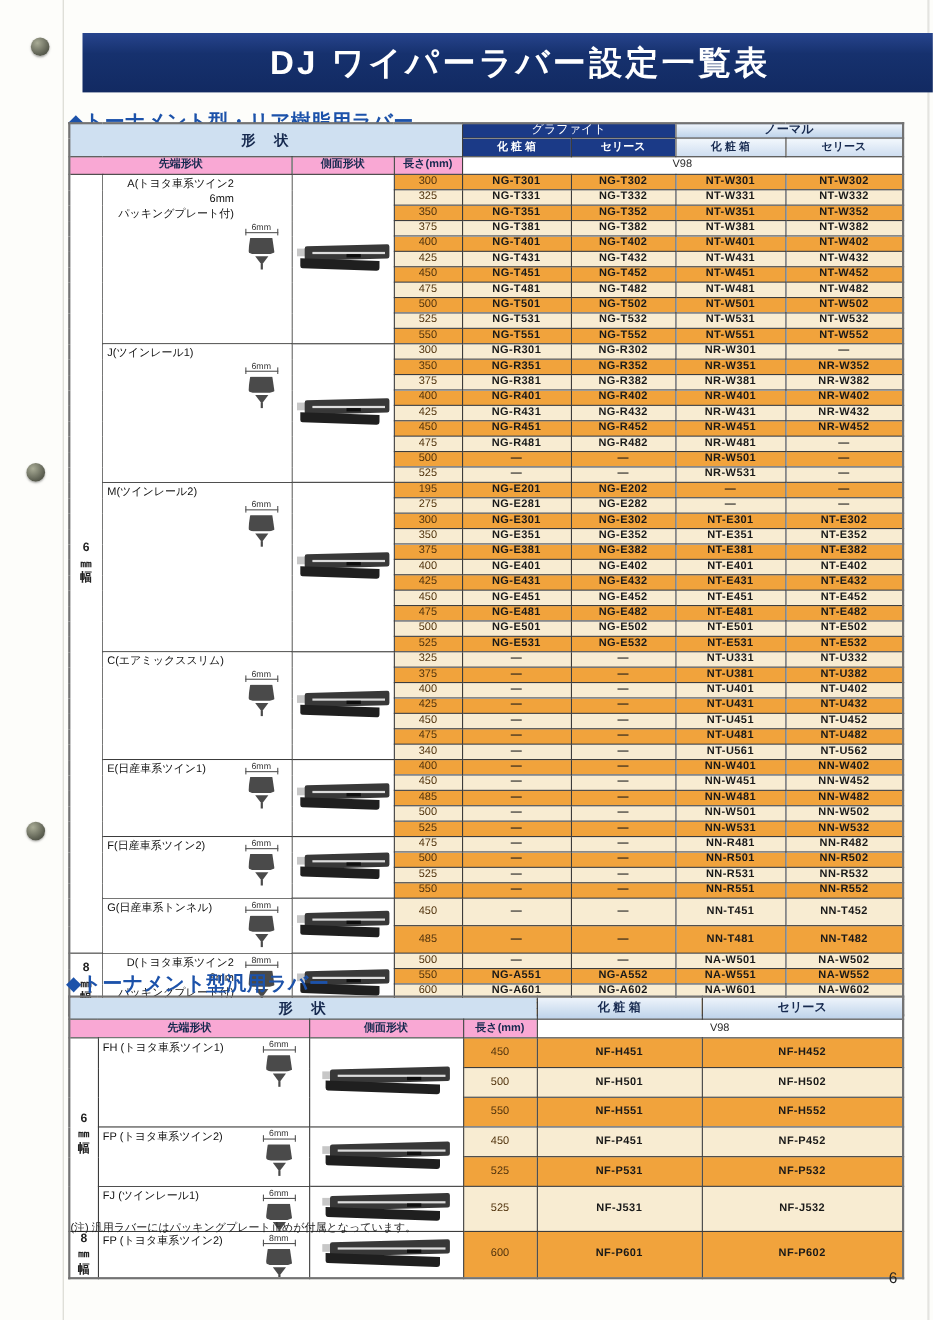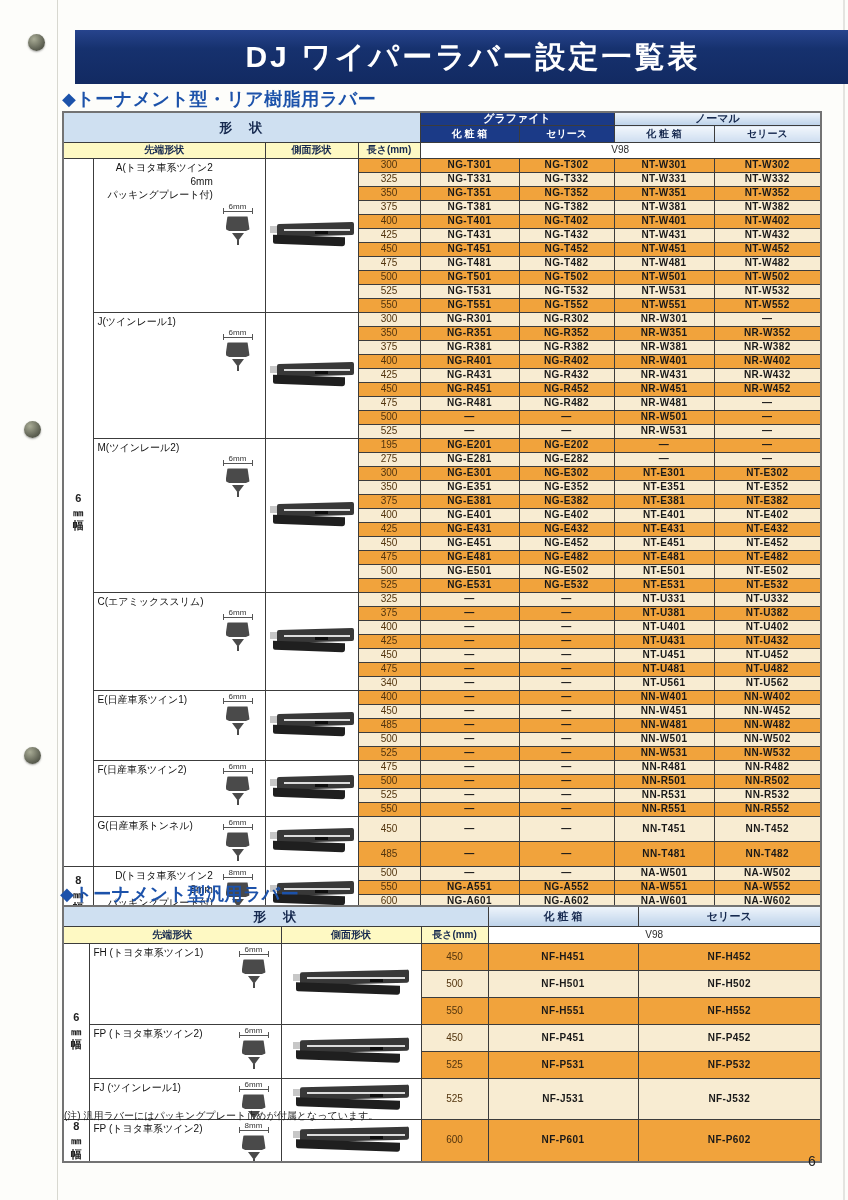--- a/index.html
+++ b/index.html
@@ -5,37 +5,37 @@
 html,body{margin:0;padding:0}
 body{width:848px;height:1200px;background:#fdfdfa;font-family:"Liberation Sans","DejaVu Sans",sans-serif;position:relative;overflow:hidden}
 .edge-line{position:absolute;left:57px;top:0;width:1px;height:1200px;background:#d8d8d0}
 .edge-right{position:absolute;right:3px;top:0;width:2px;height:1200px;background:#e4e4e0}
 .hole{position:absolute;width:17px;height:17px;border-radius:50%;background:radial-gradient(circle at 35% 30%,#a9ac96,#5d6052 65%,#41443a);box-shadow:0 1px 2px rgba(0,0,0,.35)}
 #hole1{left:28px;top:34px}
 #hole2{left:24px;top:421px}
 #hole3{left:24px;top:747px}
 .title-bar{position:absolute;left:75px;top:30px;width:796px;height:54px;background:linear-gradient(180deg,#27448d 0%,#16316e 35%,#122a62 100%);color:#fff;display:flex;align-items:center;justify-content:center;font-size:30px;font-weight:bold;letter-spacing:3px}
 .sec-title{position:absolute;color:#1c52aa;font-weight:bold;font-size:18px;letter-spacing:.5px;white-space:nowrap}
-#sec1{left:62px;top:87px}
+#sec1{left:62px;top:98px}
 #sec2{left:60px;top:882px}
 table{border-collapse:collapse;table-layout:fixed;position:absolute;left:62px;border:2px solid #737373}
 #t1{top:111px;width:758px}
 #t2{top:905px;width:758px}
 td{border:1px solid #3c3c3c;padding:0;text-align:center;font-size:10px;line-height:1.05;overflow:hidden}
 .h1 td{height:12px}
 .h2 td{height:16px}
 .h3 td{height:15px}
 #t2 tr.h1 td{height:19px}
 #t2 tr.h3 td{height:16px}
 .hd-shape{background:#cfe0f1;color:#16294f;font-weight:bold;font-size:13px;letter-spacing:2px}
-.hd-g{background:#1b3a87;color:#fff;font-weight:bold;font-size:11px}
+.hd-g{background:#1b3a87;color:#fff;font-weight:normal;font-size:11px}
 .hd-n{background:linear-gradient(#eef4fb,#bed3ea);color:#16294f;font-weight:bold;font-size:11px}
 .hd-g2{background:#1b3a87;color:#fff;font-weight:bold;font-size:10px}
 .hd-n2{background:linear-gradient(#f2f7fc,#cdddf0);color:#16294f;font-weight:bold;font-size:10px}
-.hd-sub{background:#fef9c3;color:#16294f;font-weight:bold;font-size:10px}
+.hd-sub{background:#f9a8d4;color:#16294f;font-weight:bold;font-size:10px}
 .v98{background:#fff;font-size:10px;color:#2c2c2c}
 #t1 tbody td{height:13px}
 #t1 tr.tall td{height:24px}
 #t2 tbody td{height:26px}
 #t2 tr.tall td{height:40px}
 tr.org td.lcell,tr.org td.pcell{background:#f1a33c}
 tr.crm td.lcell,tr.crm td.pcell{background:#f8ecd2}
 td.lcell{color:#52340e;font-weight:normal}
 td.pcell{color:#191919;font-weight:bold;letter-spacing:.4px}
 td.wcol,td.tipcell,td.sidecell{background:#fff}

